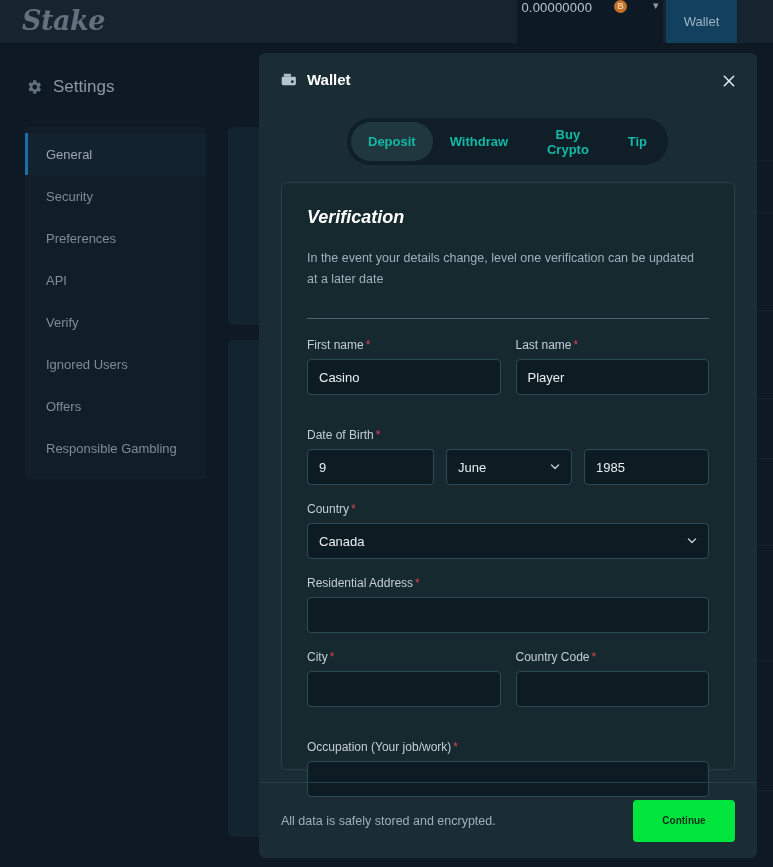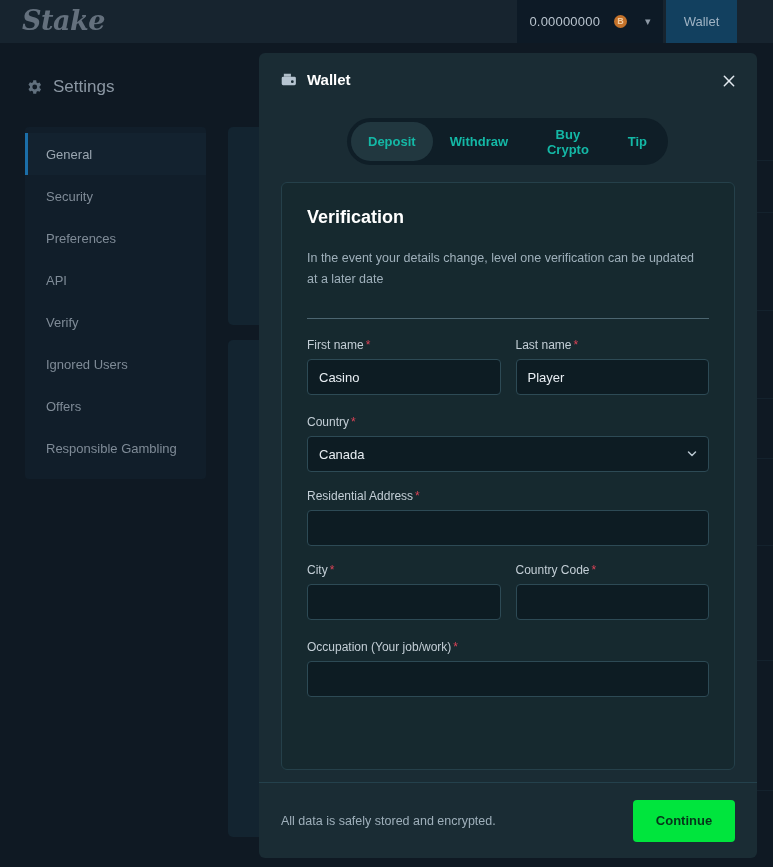--- a/index.html
+++ b/index.html
@@ -42,23 +42,22 @@
     letter-spacing: -0.5px;
   }
   .balance-box {
     position: absolute;
     left: 517px;
     top: 0;
     width: 146px;
     height: 43px;
     background: #0d1a26;
     display: flex;
-    align-items: center;
     justify-content: center;
-    gap: 14px;
+    gap: 22px;
   }
   .balance-amount {
     font-size: 13px;
     color: #b9c4ce;
     letter-spacing: 0.2px;
   }
   .coin-icon {
     width: 13px; height: 13px;
     border-radius: 50%;
     background: #c4722a;
@@ -246,20 +245,21 @@
     background: #16292f;
     border: 1px solid #25404a;
     border-radius: 6px;
     padding: 24px 25px 0 25px;
   }
   .verif-title {
     font-size: 18px;
     color: #ffffff;
     font-weight: bold;
     margin-bottom: 20px;
+    font-style: italic;
   }
   .verif-desc {
     font-size: 12.5px;
     color: #9fb0bb;
     line-height: 1.65;
     margin-bottom: 29px;
     max-width: 400px;
   }
   .divider {
     height: 1px;
@@ -296,21 +296,21 @@
   }
   .chev-icon {
     position: absolute;
     right: 11px; top: 50%;
     transform: translateY(-50%);
     width: 12px; height: 12px;
     color: #b7c5ce;
     pointer-events: none;
   }
 
-  .row2 { display: flex; gap: 15px; margin-bottom: 20px; }
+  .row2 { display: flex; gap: 15px; margin-bottom: 33px; }
   .row2 > div { flex: 1; }
   .row-dob { display: flex; gap: 12px; margin-bottom: 17px; }
   .dob-day { width: 127px; }
   .dob-month { width: 127px; }
   .dob-year { width: 125px; }
   .fieldblock { margin-bottom: 17px; }
 
   
   .modal-foot {
     position: absolute;
@@ -328,21 +328,21 @@
   }
   .continue-btn {
     position: absolute;
     right: 22px;
     width: 102px;
     height: 42px;
     background: #00e53d;
     border: none;
     border-radius: 4px;
     color: #06331a;
-    font-size: 13px;
+    font-size: 10px;
     font-weight: bold;
     font-family: "Liberation Sans", sans-serif;
     cursor: pointer;
   }
 </style>
 </head>
 <body>
 
 <div id="app">
 
@@ -443,20 +443,35 @@
           <input class="txt-input" type="text" value="Casino" style="">
         </div>
         <div>
           <label class="field-label">
             <span>Last name</span><span class="req">*</span>
           </label>
           <input class="txt-input" type="text" value="Player" style="">
         </div>
       </div>
 
+      <div>
+        <label class="field-label">
+          <span>Date of Birth</span><span class="req">*</span>
+        </label>
+        <div class="row-dob">
+          <input class="txt-input dob-day" type="text" value="9" style="">
+          <div class="sel-wrap dob-month">
+            <input class="sel-input" type="text" readonly="" value="June" style="">
+            <svg class="chev-icon" viewBox="0 0 24 24" stroke="currentColor" stroke-width="3" fill="none" stroke-linecap="round" stroke-linejoin="round">
+              <path d="M5 8l7 7 7-7"></path>
+            </svg>
+          </div>
+          <input class="txt-input dob-year" type="text" value="1985" style="">
+        </div>
+      </div>
 
       <div class="fieldblock">
         <label class="field-label">
           <span>Country</span><span class="req">*</span>
         </label>
         <div class="sel-wrap">
           <input class="sel-input" type="text" readonly="" value="Canada" style="">
           <svg class="chev-icon" viewBox="0 0 24 24" stroke="currentColor" stroke-width="3" fill="none" stroke-linecap="round" stroke-linejoin="round">
             <path d="M5 8l7 7 7-7"></path>
           </svg>

